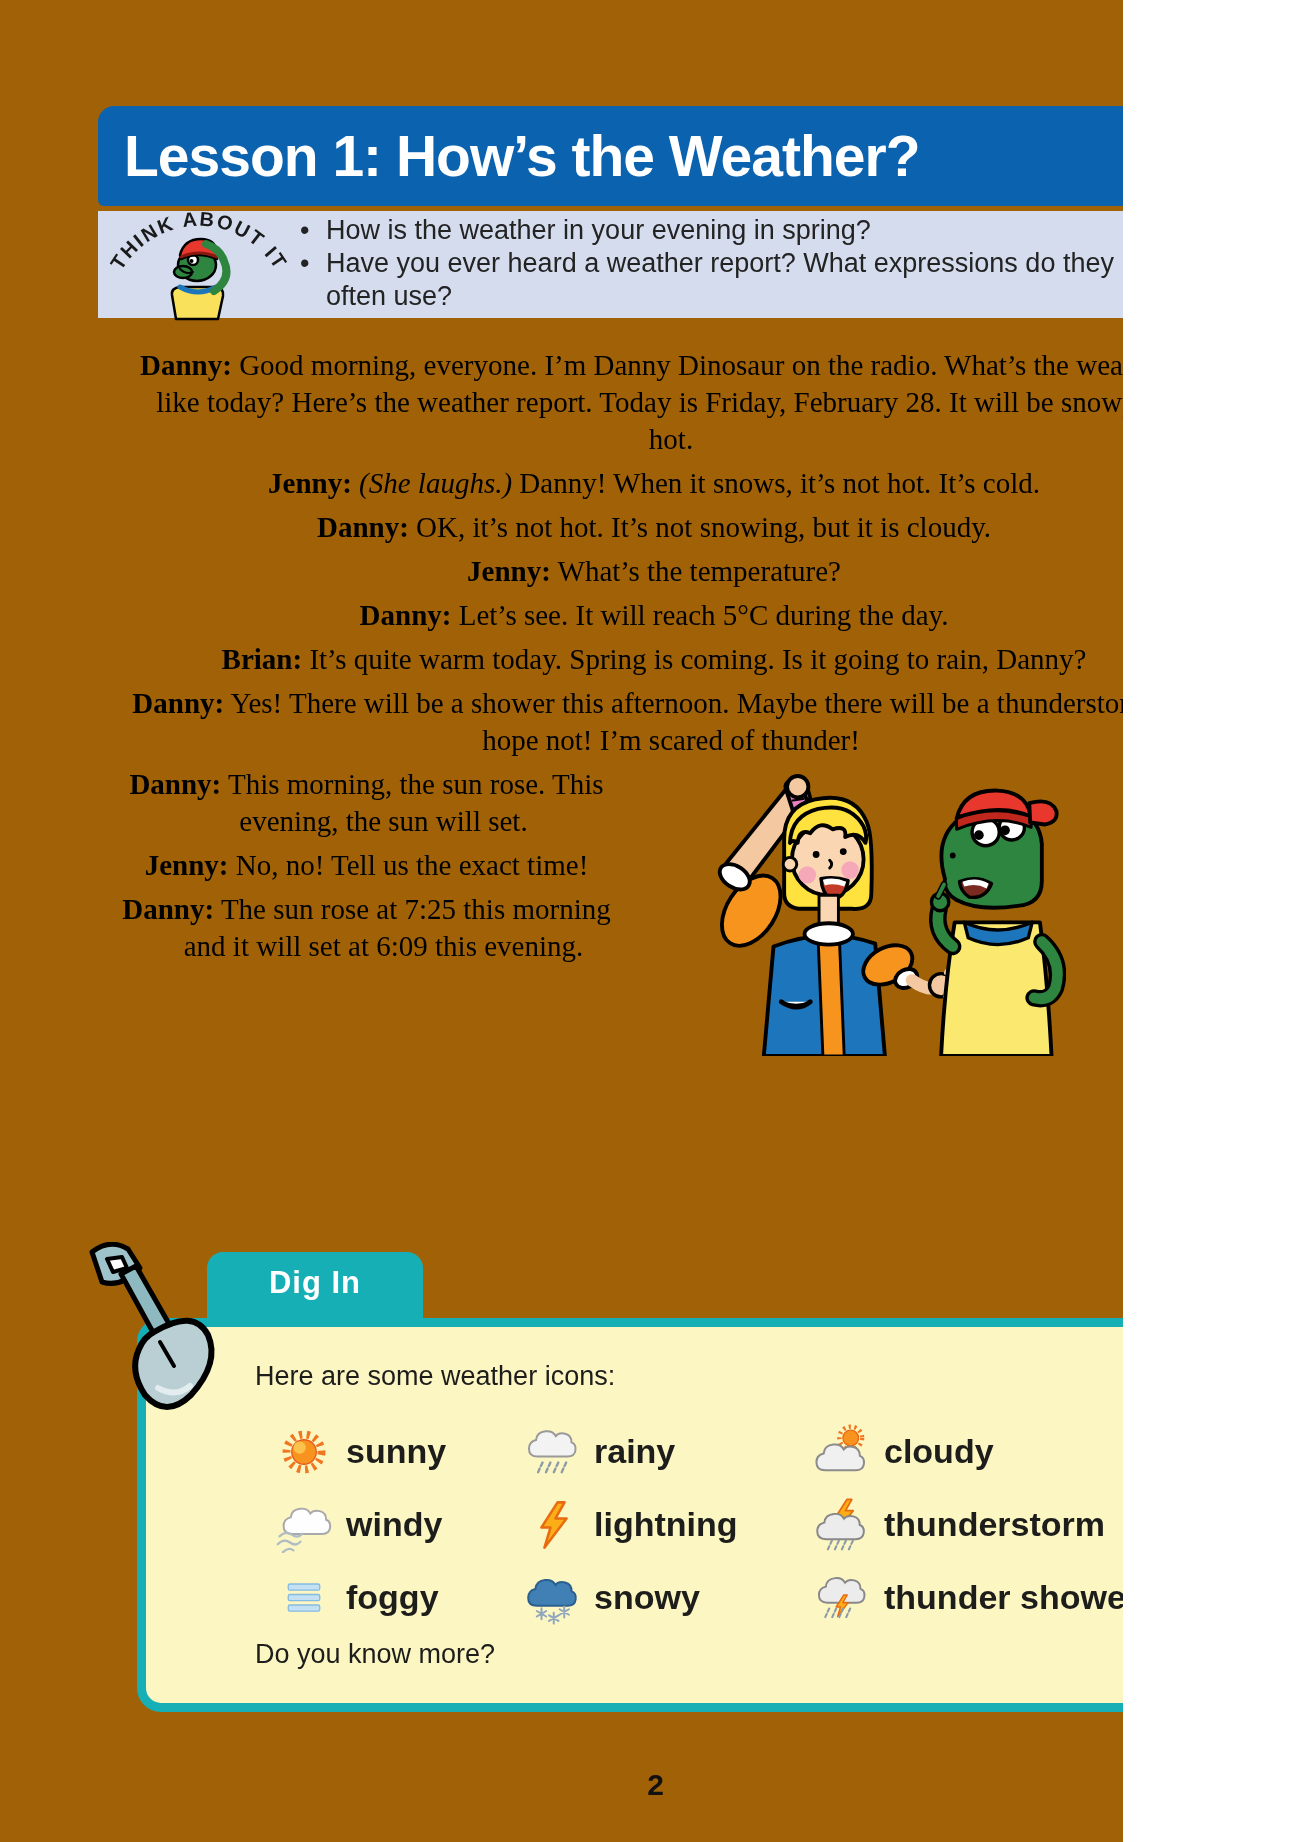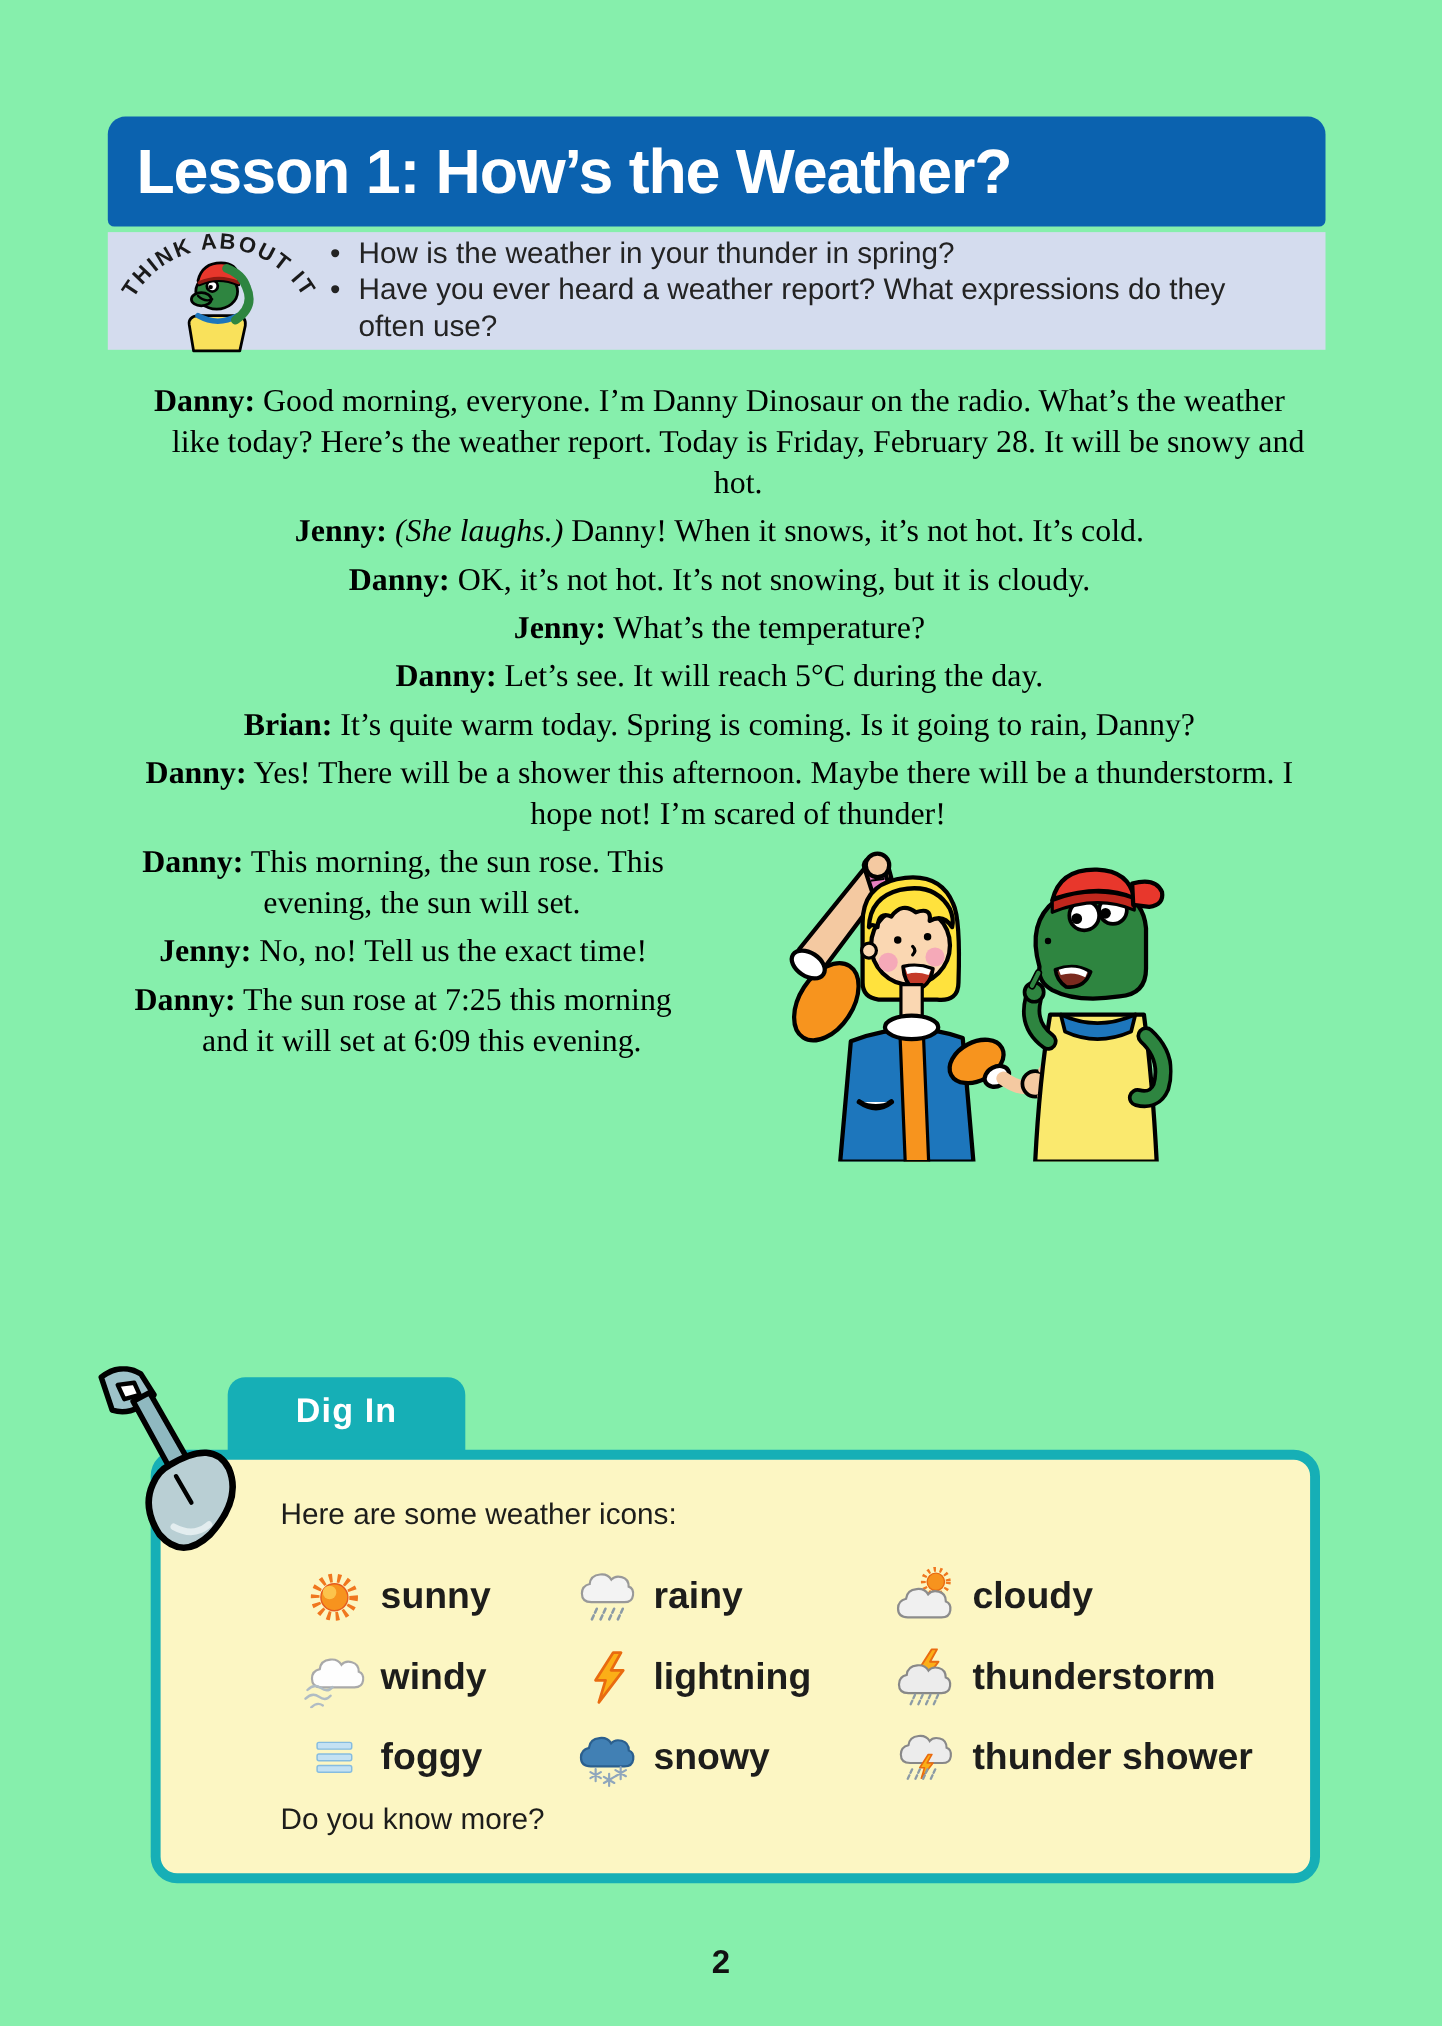--- a/index.html
+++ b/index.html
@@ -1,16 +1,16 @@
 <!DOCTYPE html>
 <html><head>
 <meta charset="utf-8">
 <style>
   html,body{margin:0;padding:0;background:#ffffff;}
-  .page{position:relative;width:1311px;height:1842px;background:#86efac;overflow:hidden;
+  .page{position:relative;width:1123px;height:1842px;background:#a16207;overflow:hidden;
         font-family:"Liberation Sans",sans-serif;color:#1b1b1b;}
 
   
   .header-bar{position:absolute;left:98px;top:106px;width:1107px;height:100px;
     background:#0b62af;border-radius:16px 16px 6px 6px;display:flex;align-items:center;
     padding-left:26px;box-sizing:border-box;}
   .header-title{color:#fff;font-weight:800;font-size:57px;letter-spacing:-1px;
     font-family:"Liberation Sans",sans-serif;}
 
   
@@ -62,21 +62,21 @@
 </svg>
 
 <div class="page">
 
   <div class="header-bar">
     <span class="header-title">Lesson 1: How’s the Weather?</span>
   </div>
 
   <div class="think-panel">
     <div class="bullets">
-      <div class="bullet"><span class="dot">•</span><span>How is the weather in your thunder in spring?</span></div>
+      <div class="bullet"><span class="dot">•</span><span>How is the weather in your evening in spring?</span></div>
       <div class="bullet"><span class="dot">•</span><span>Have you ever heard a weather report? What expressions do they often use?</span></div>
     </div>
   </div>
 
   <svg class="mascot" viewBox="0 0 198 96">
     <defs>
         <path id="arcpath" d="M 10,92 A 84,84 0 0 1 188,92" fill="none"></path>
       </defs>
     <text font-family="Liberation Sans, sans-serif" font-size="20" font-weight="bold" fill="#1a1a1a" letter-spacing="2">
       <textPath href="#arcpath" startOffset="50%" text-anchor="middle">THINK ABOUT IT</textPath>

